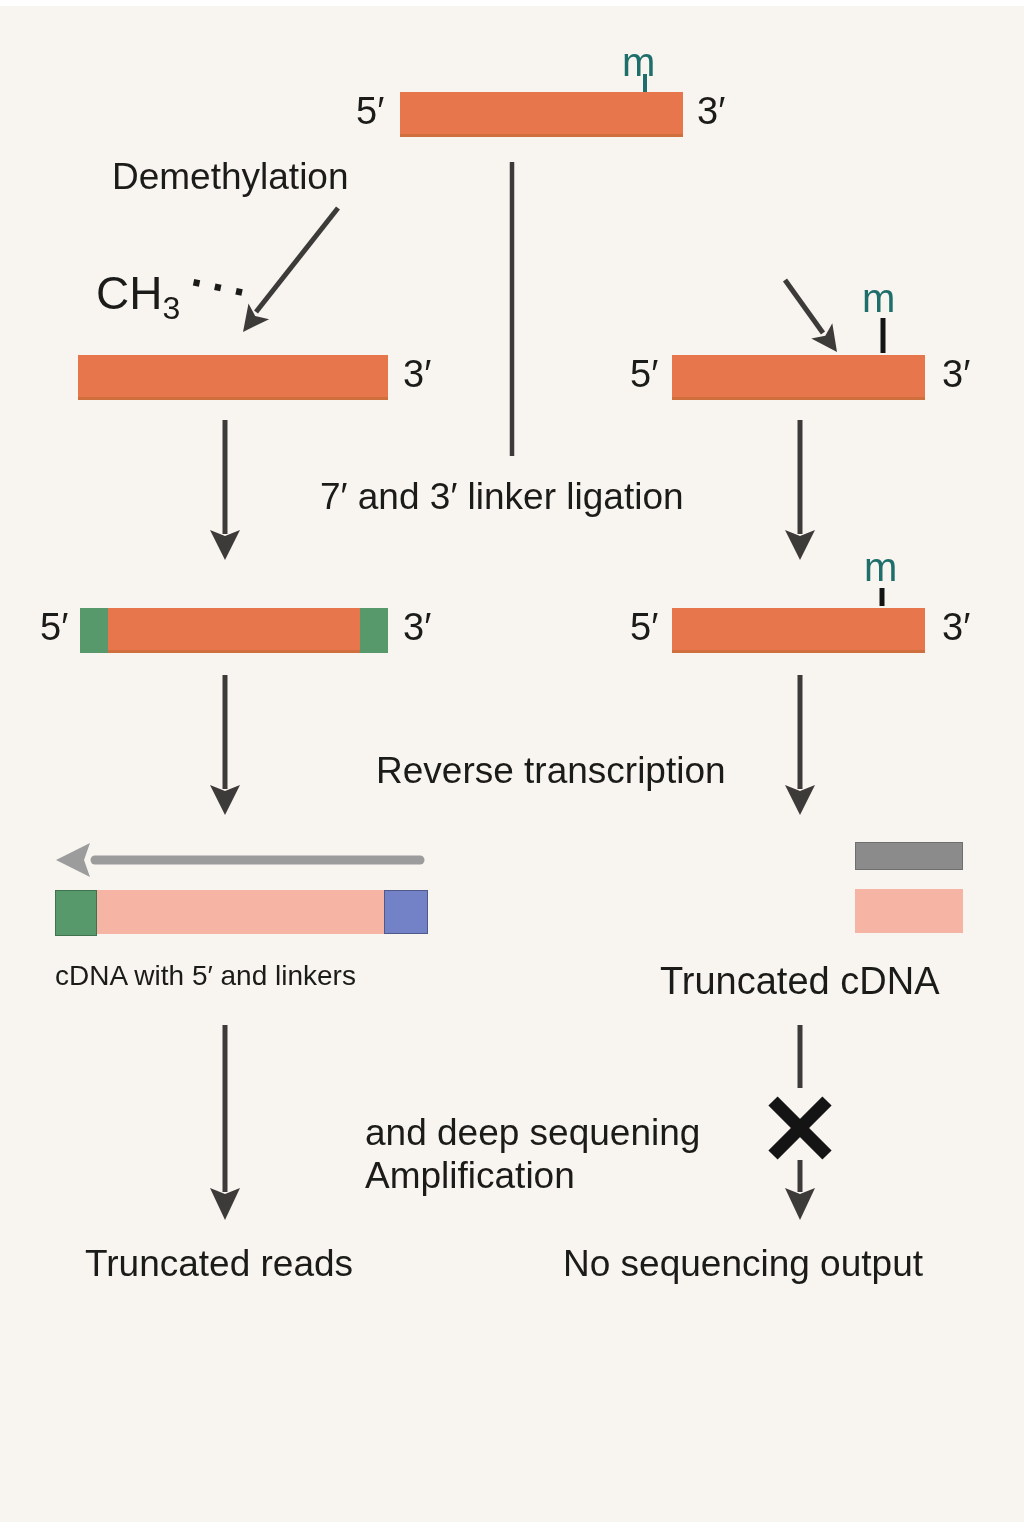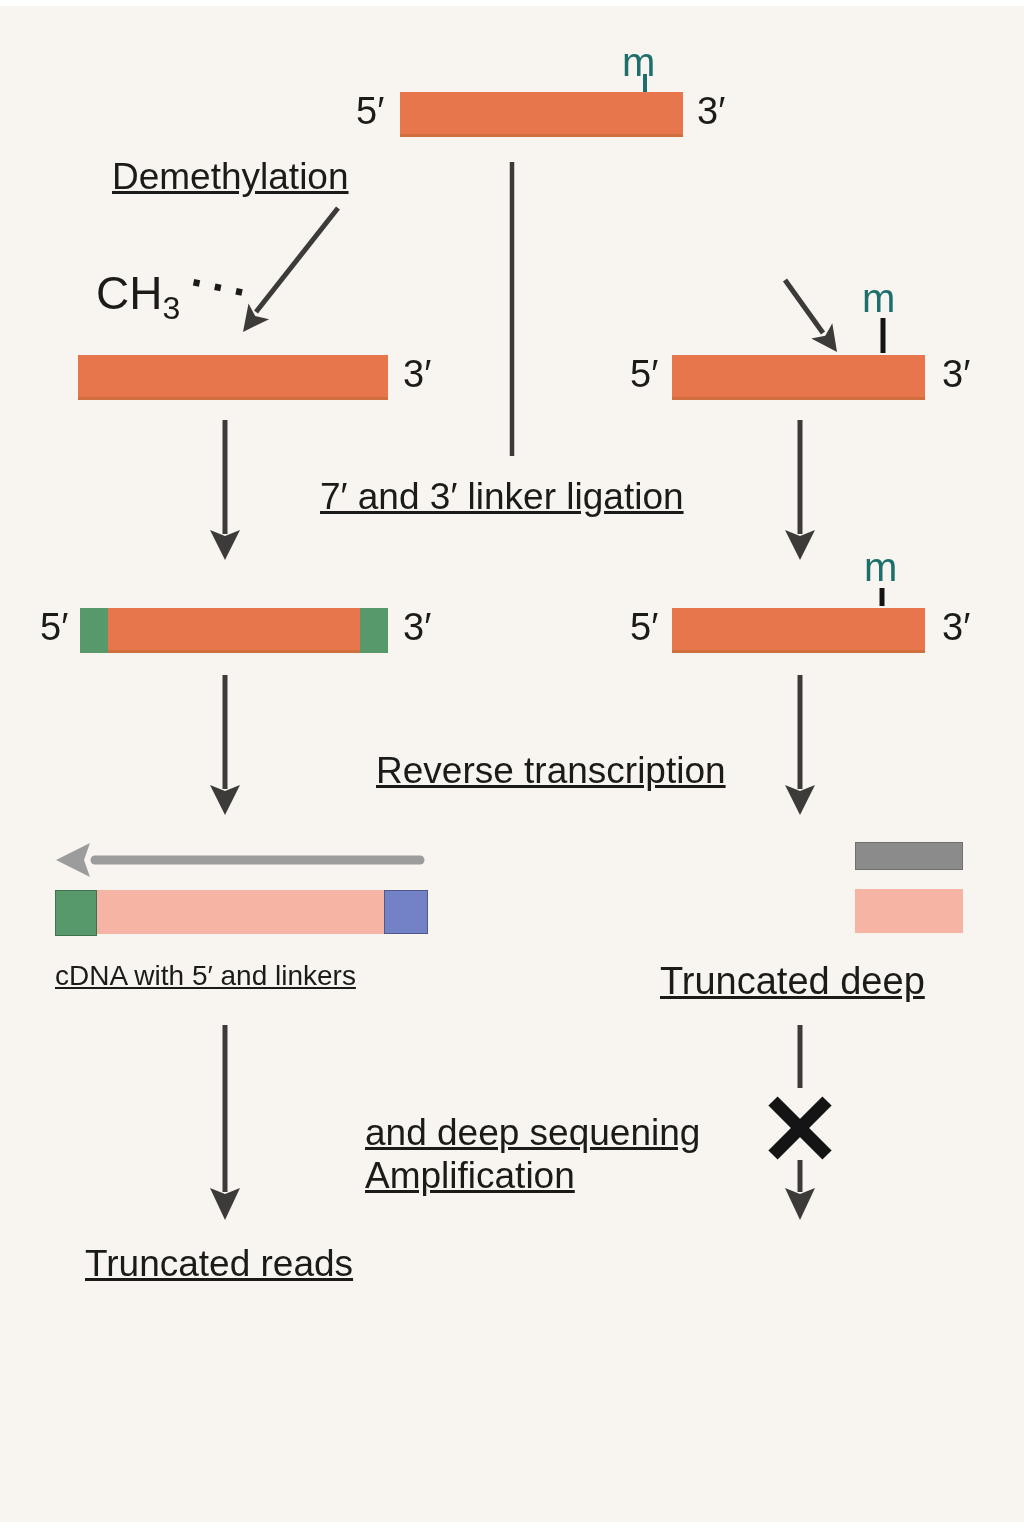--- a/index.html
+++ b/index.html
@@ -12,21 +12,21 @@
     --rt-gray:#9c9c9c;
     --methyl-teal:#1e6f6b;
     --arrow-dark:#3c3b39;
     --cross-black:#141414;
     --text:#1b1b19;
   }
   html,body{margin:0;padding:0;}
   body{background:#fff;font-family:"Liberation Sans", sans-serif;color:var(--text);}
   .stage{position:relative;width:1024px;height:1536px;background:var(--background);overflow:hidden;}
   .abs{position:absolute;}
-  .label{font-size:37px;line-height:1.15;color:var(--text);white-space:nowrap;text-decoration:underline;}
+  .label{font-size:37px;line-height:1.15;color:var(--text);white-space:nowrap;}
   .prime{font-size:38px;color:var(--text);white-space:nowrap;}
   .methyl{font-size:40px;color:var(--methyl-teal);line-height:1;white-space:nowrap;}
   .bar{position:absolute;height:45px;background:var(--rna-bar);box-shadow:inset 0 -3px 0 rgba(130,90,20,0.25);}
   .bar-flex{display:flex;box-shadow:none;background:transparent;}
   .seg-green{width:28px;height:100%;background:var(--linker-green);}
   .seg-orange{flex:1;height:100%;background:var(--rna-bar);box-shadow:inset 0 -3px 0 rgba(130,90,20,0.25);}
   .cdna-green{width:40px;height:100%;background:var(--linker-green);border:1px solid rgba(0,0,0,0.25);}
   .cdna-pink{flex:1;height:100%;background:var(--cdna-pink);}
   .cdna-blue{width:44px;height:100%;background:var(--linker-blue);border:1px solid rgba(0,0,0,0.3);box-sizing:border-box;}
   .trunc-gray{background:var(--truncated-gray);border:1px solid #6e6e6e;box-sizing:border-box;}
@@ -147,24 +147,25 @@
 
   <div class="bar bar-flex" style="left:55px;top:890px;width:373px;height:44px;">
     <div class="cdna-green"></div>
     <div class="cdna-pink"></div>
     <div class="cdna-blue"></div>
   </div>
   <div class="abs label" style="left:55px;top:960px;font-size:28px;">cDNA with 5′ and linkers</div>
 
   <div class="abs trunc-gray" style="left:855px;top:842px;width:108px;height:28px;"></div>
   <div class="abs trunc-pink" style="left:855px;top:889px;width:108px;height:44px;"></div>
-  <div class="abs label" style="left:660px;top:960px;font-size:38px;">Truncated deep</div>
+  <div class="abs label" style="left:660px;top:960px;font-size:38px;">Truncated cDNA</div>
 
   <div class="abs" style="left:365px;top:1098px;">
     <div class="label" style="margin-top:14px;">and deep sequening</div>
     <div class="label">Amplification</div>
   </div>
 
   <div class="abs label" style="left:85px;top:1243px;">Truncated reads</div>
+  <div class="abs label" style="left:563px;top:1243px;">No sequencing output</div>
 
   <div class="edge" style="top:0;height:6px;"></div>
   <div class="edge" style="bottom:0;height:14px;"></div>
 </div>
 
 </body></html>

